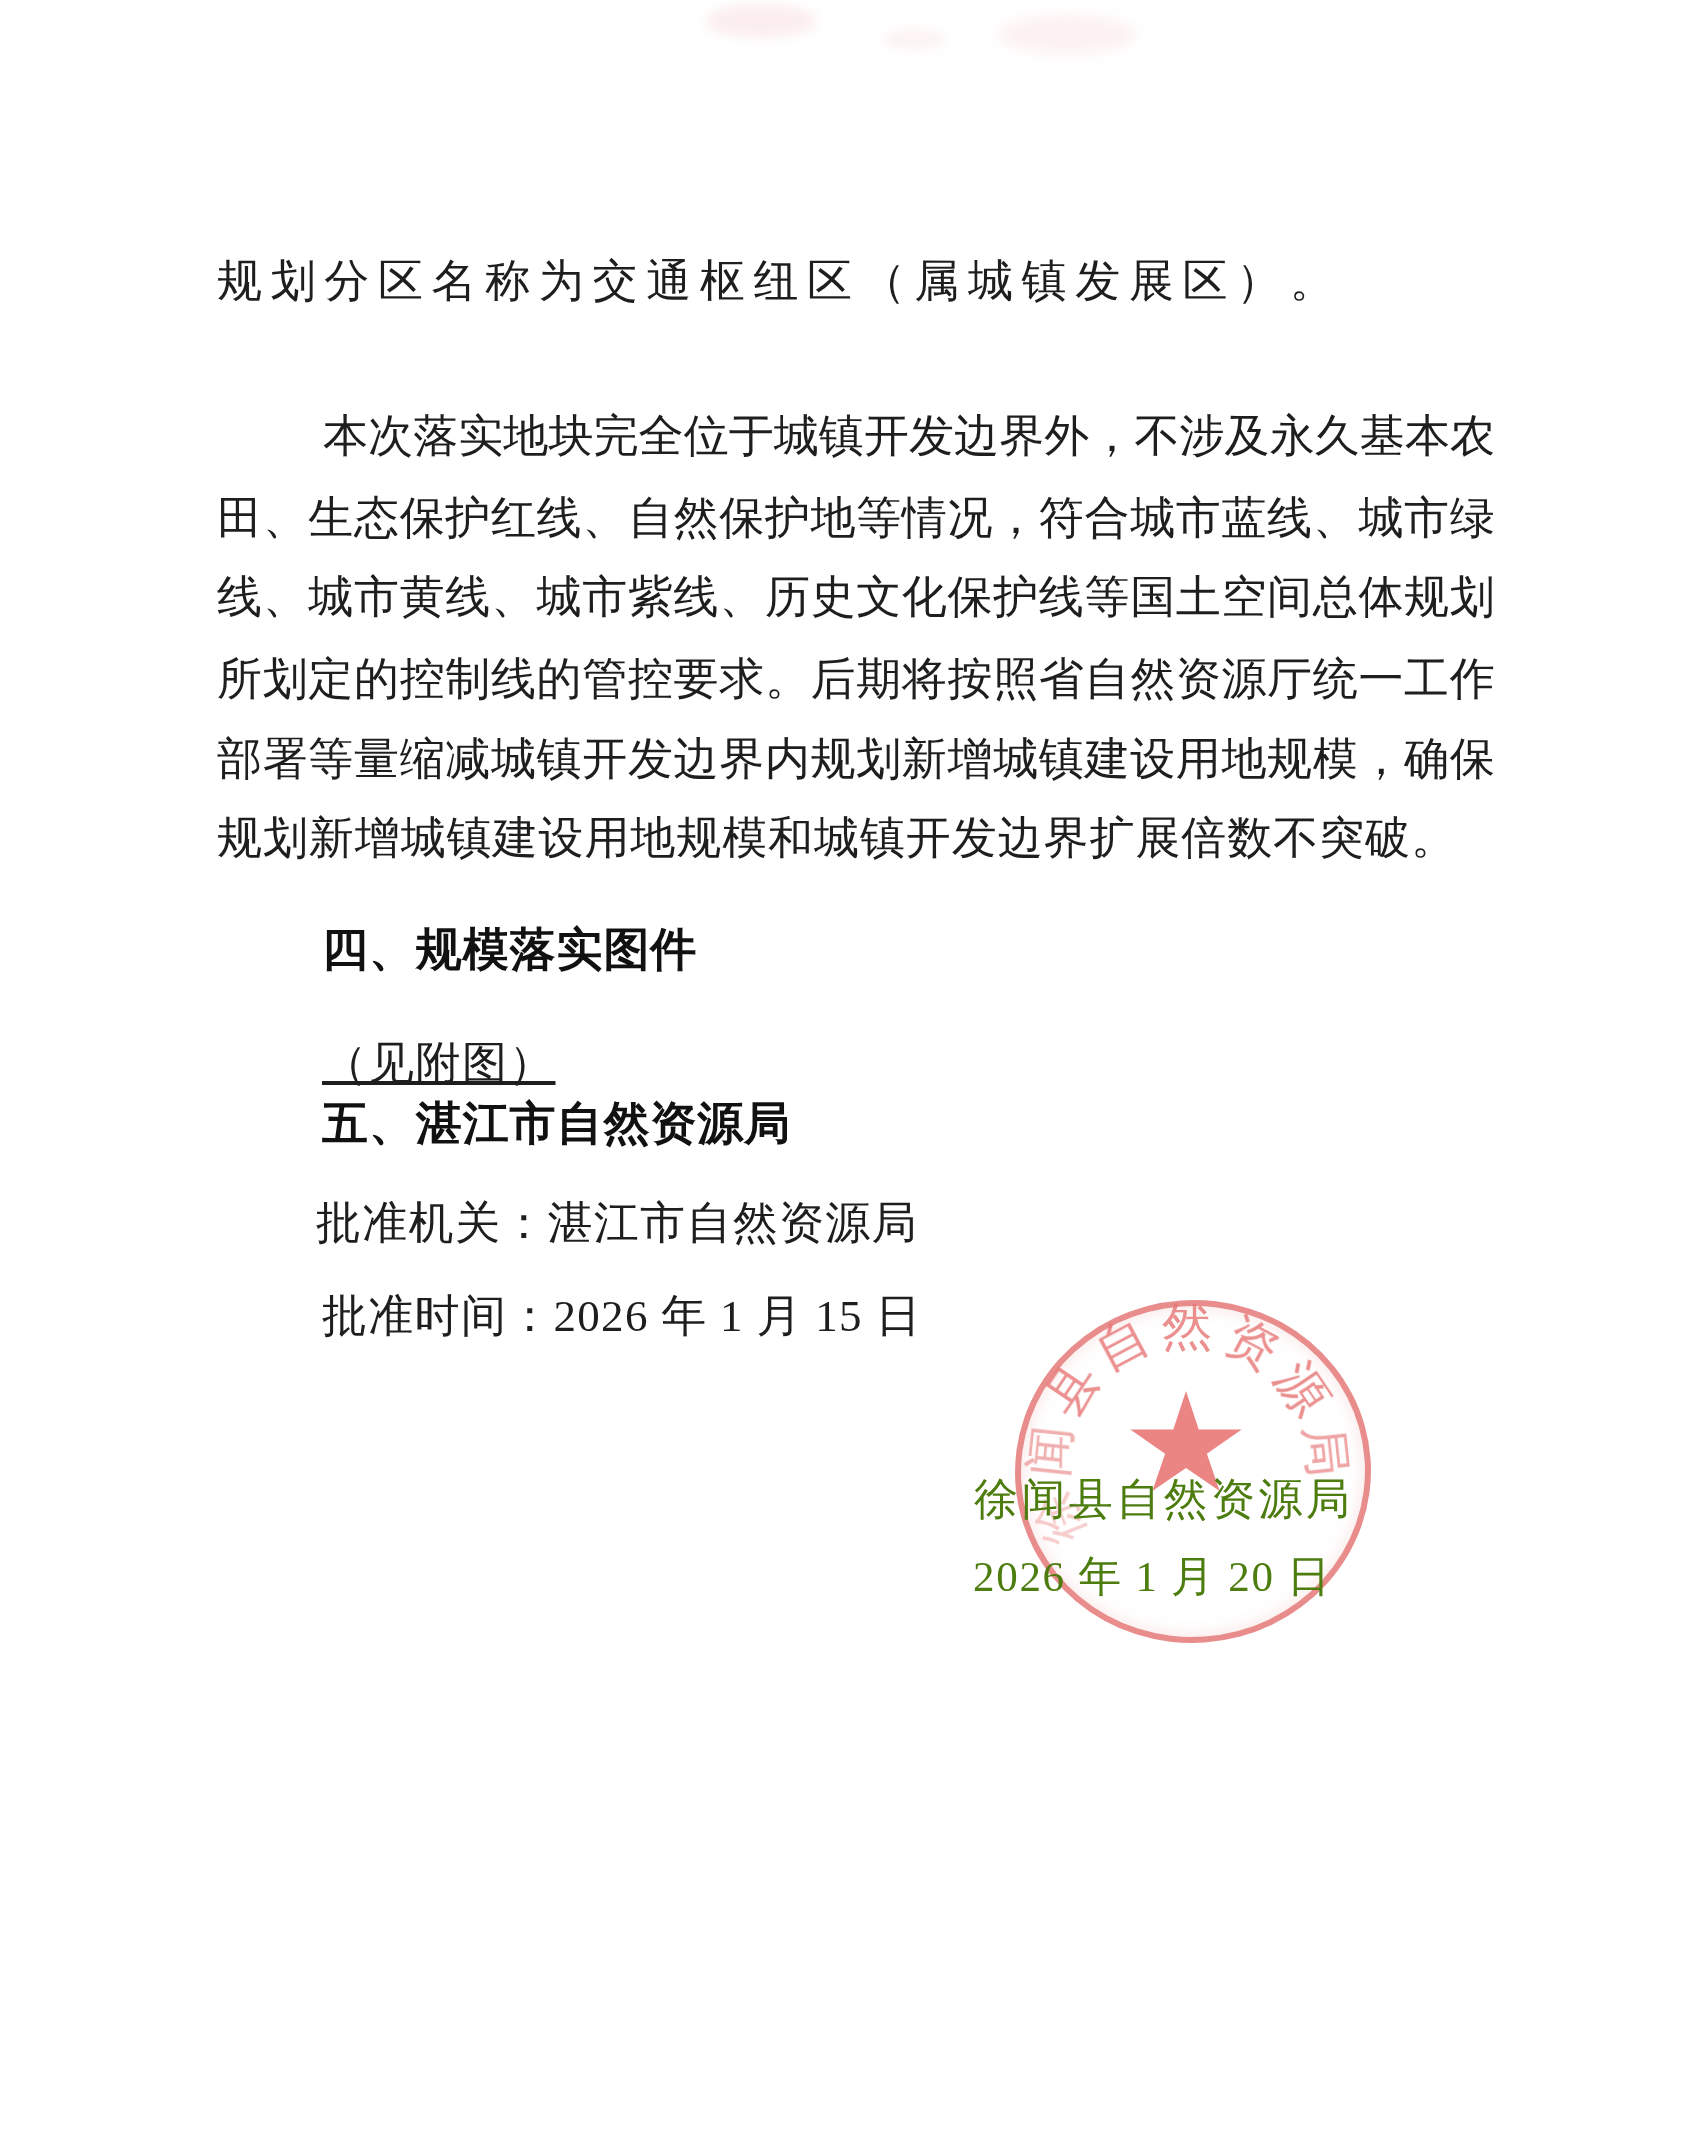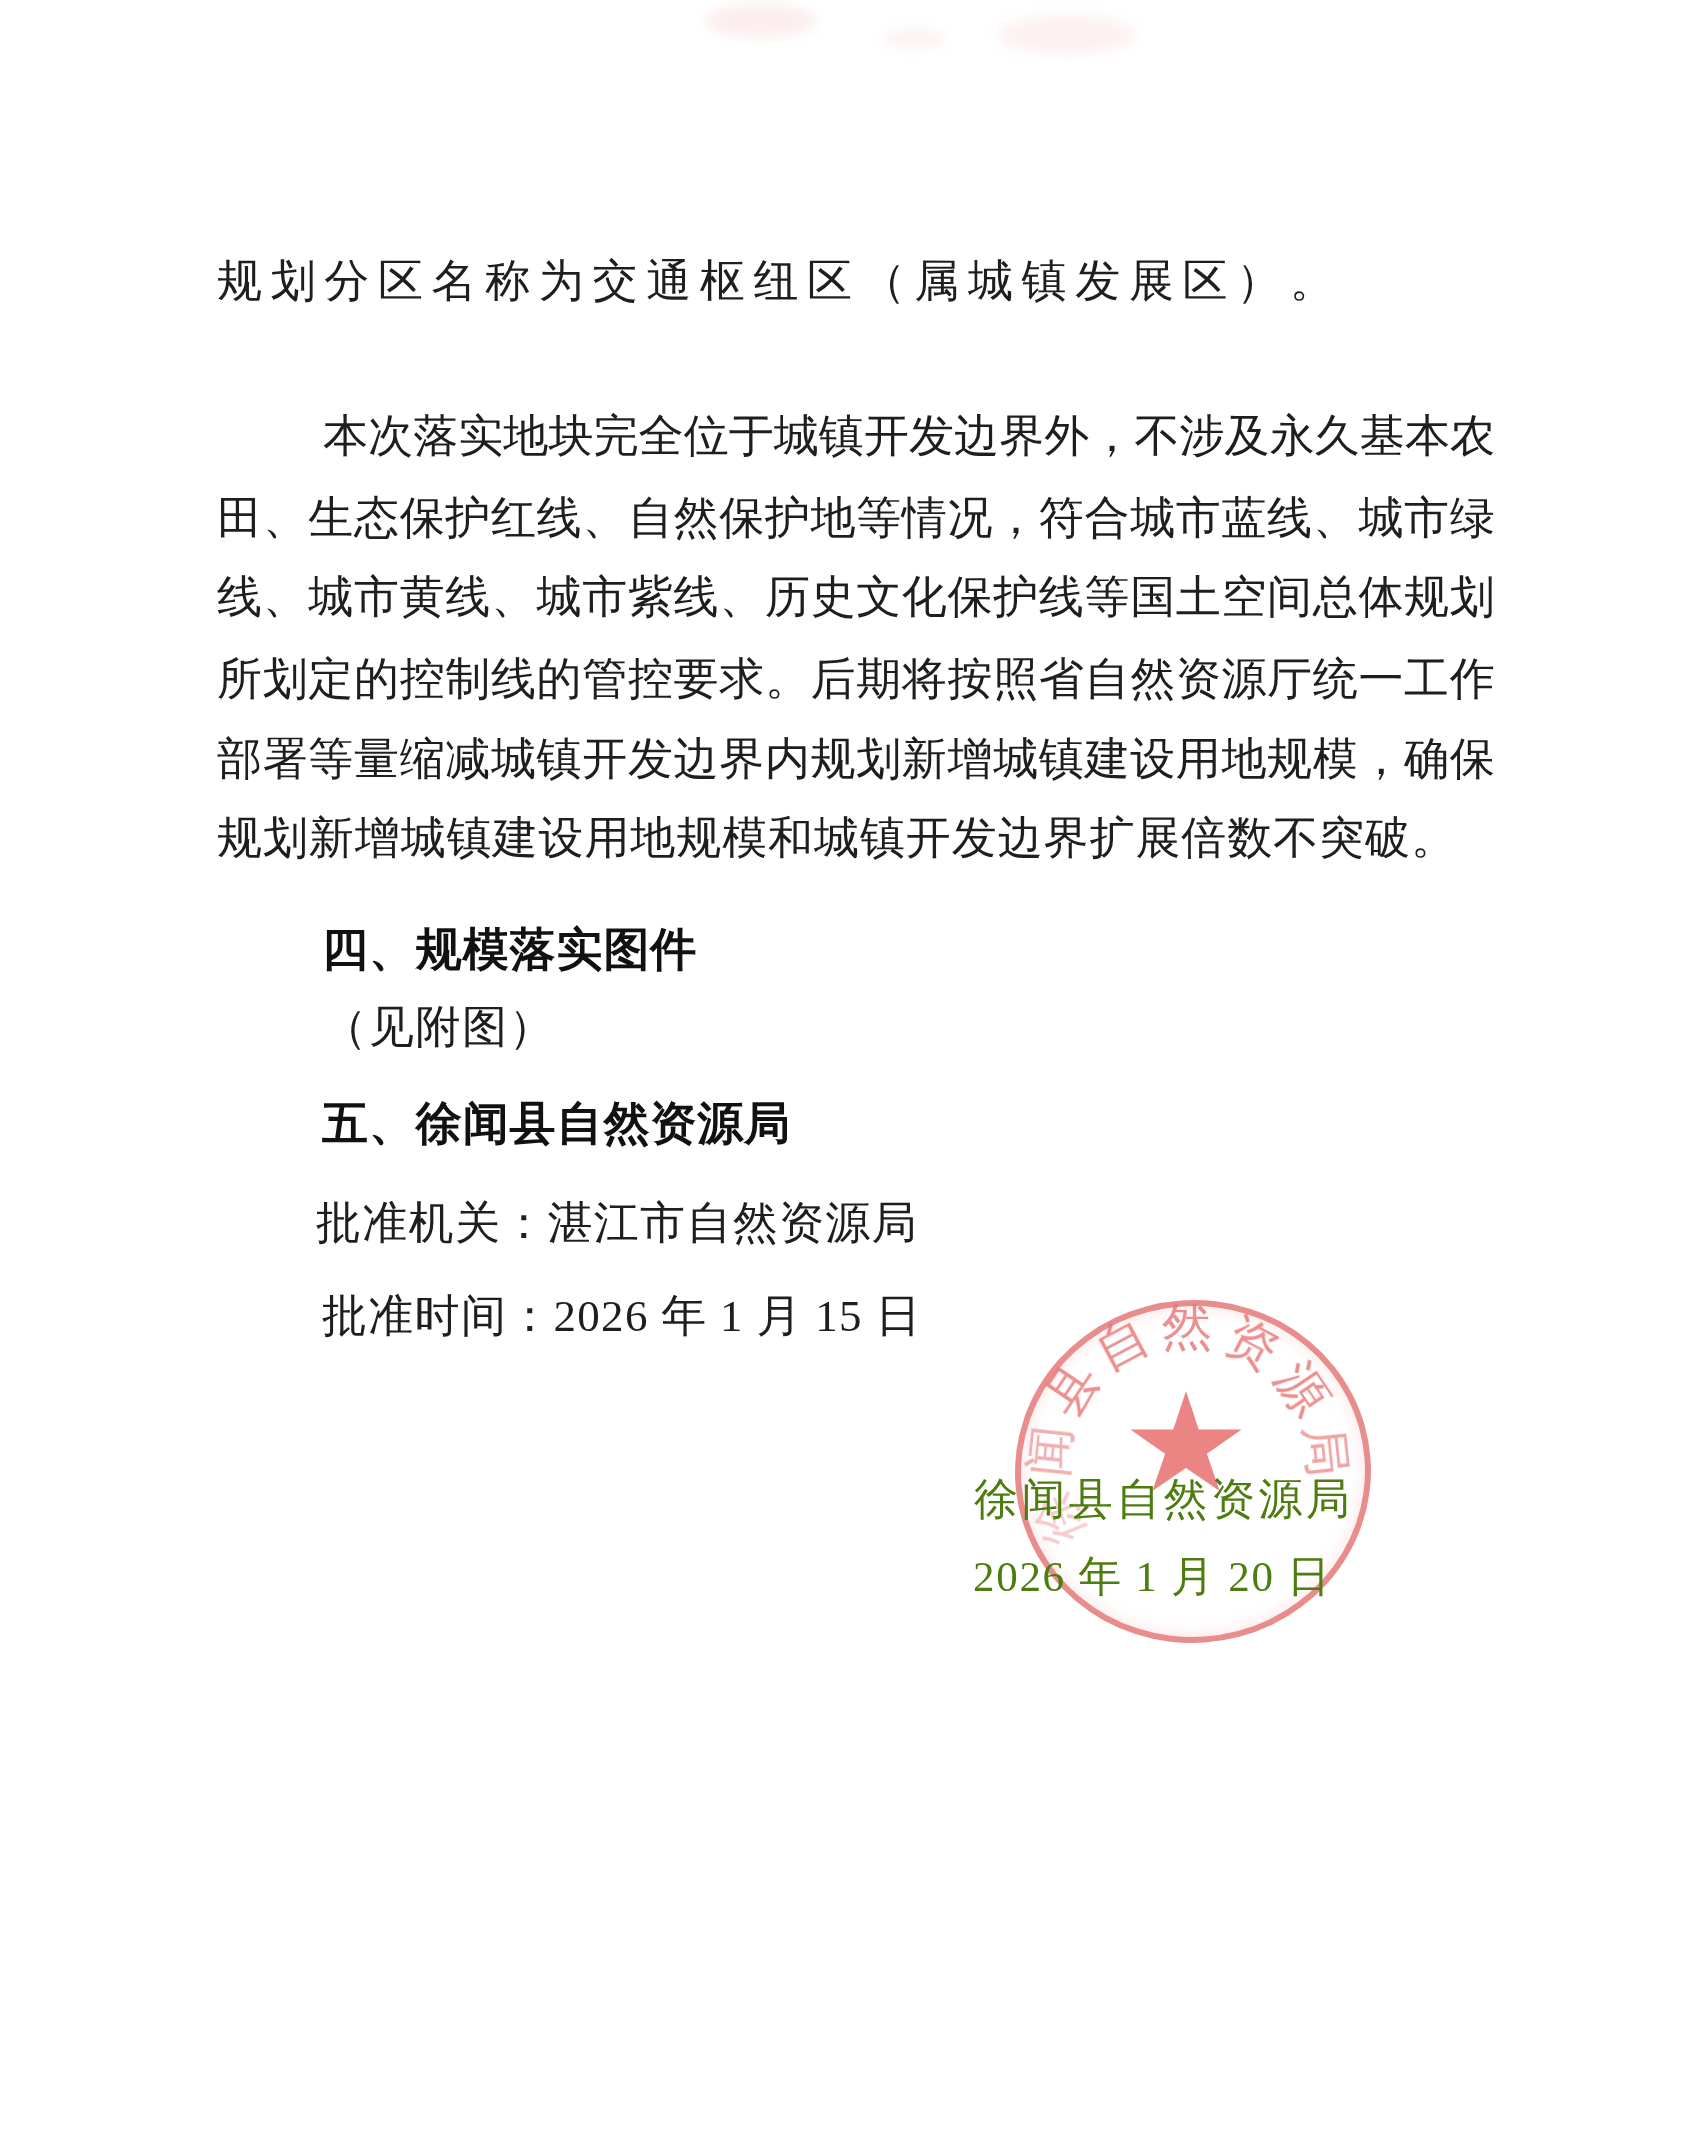--- a/index.html
+++ b/index.html
@@ -265,23 +265,23 @@
       <span>倍</span>
       <span>数</span>
       <span>不</span>
       <span>突</span>
       <span>破</span>
       <span>。</span>
     </div>
 
   <div class="tline hd" style="left:322px;top:925px;font-size:46px;">四、规模落实图件</div>
 
-  <div class="tline" style="left:322px;top:1004px;letter-spacing:1.7px;">（见附图）</div>
-
-  <div class="tline hd" style="left:322px;top:1099px;font-size:46px;">五、徐闻县自然资源局</div>
+  <div class="tline" style="left:322px;top:1040px;letter-spacing:1.7px;text-decoration:underline;">（见附图）</div>
+
+  <div class="tline hd" style="left:322px;top:1099px;font-size:46px;">五、湛江市自然资源局</div>
 
   <div class="tline" style="left:316px;top:1200px;letter-spacing:1.3px;">批准机关：湛江市自然资源局</div>
 
   <div class="tline" style="left:322px;top:1293px;letter-spacing:1.3px;">批准时间：2026 年 1 月 15 日</div>
 
   <div>
     <div class="seal-ring"></div>
     <div class="seal-star"></div>
 
     <span class="seal-arc-char" style="left:1031px;top:1490px;transform:rotate(-112deg);opacity:.45;">徐</span>

